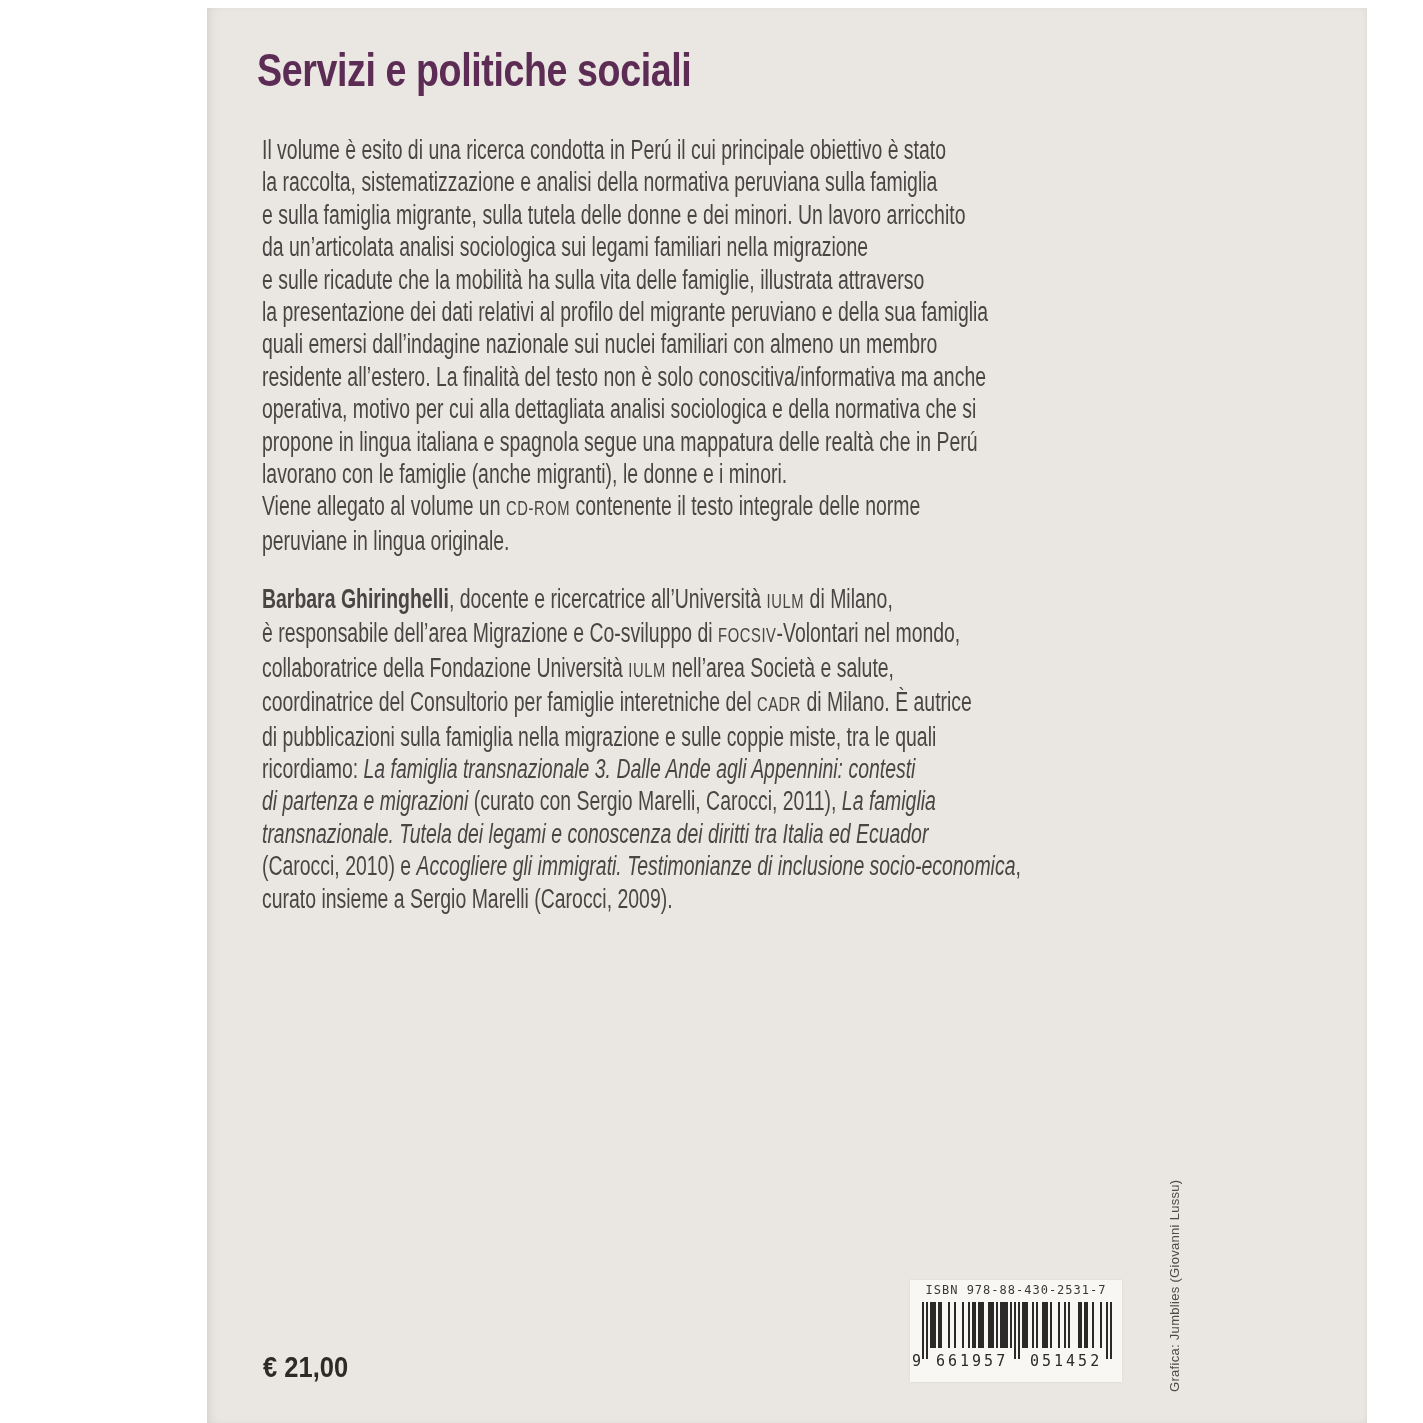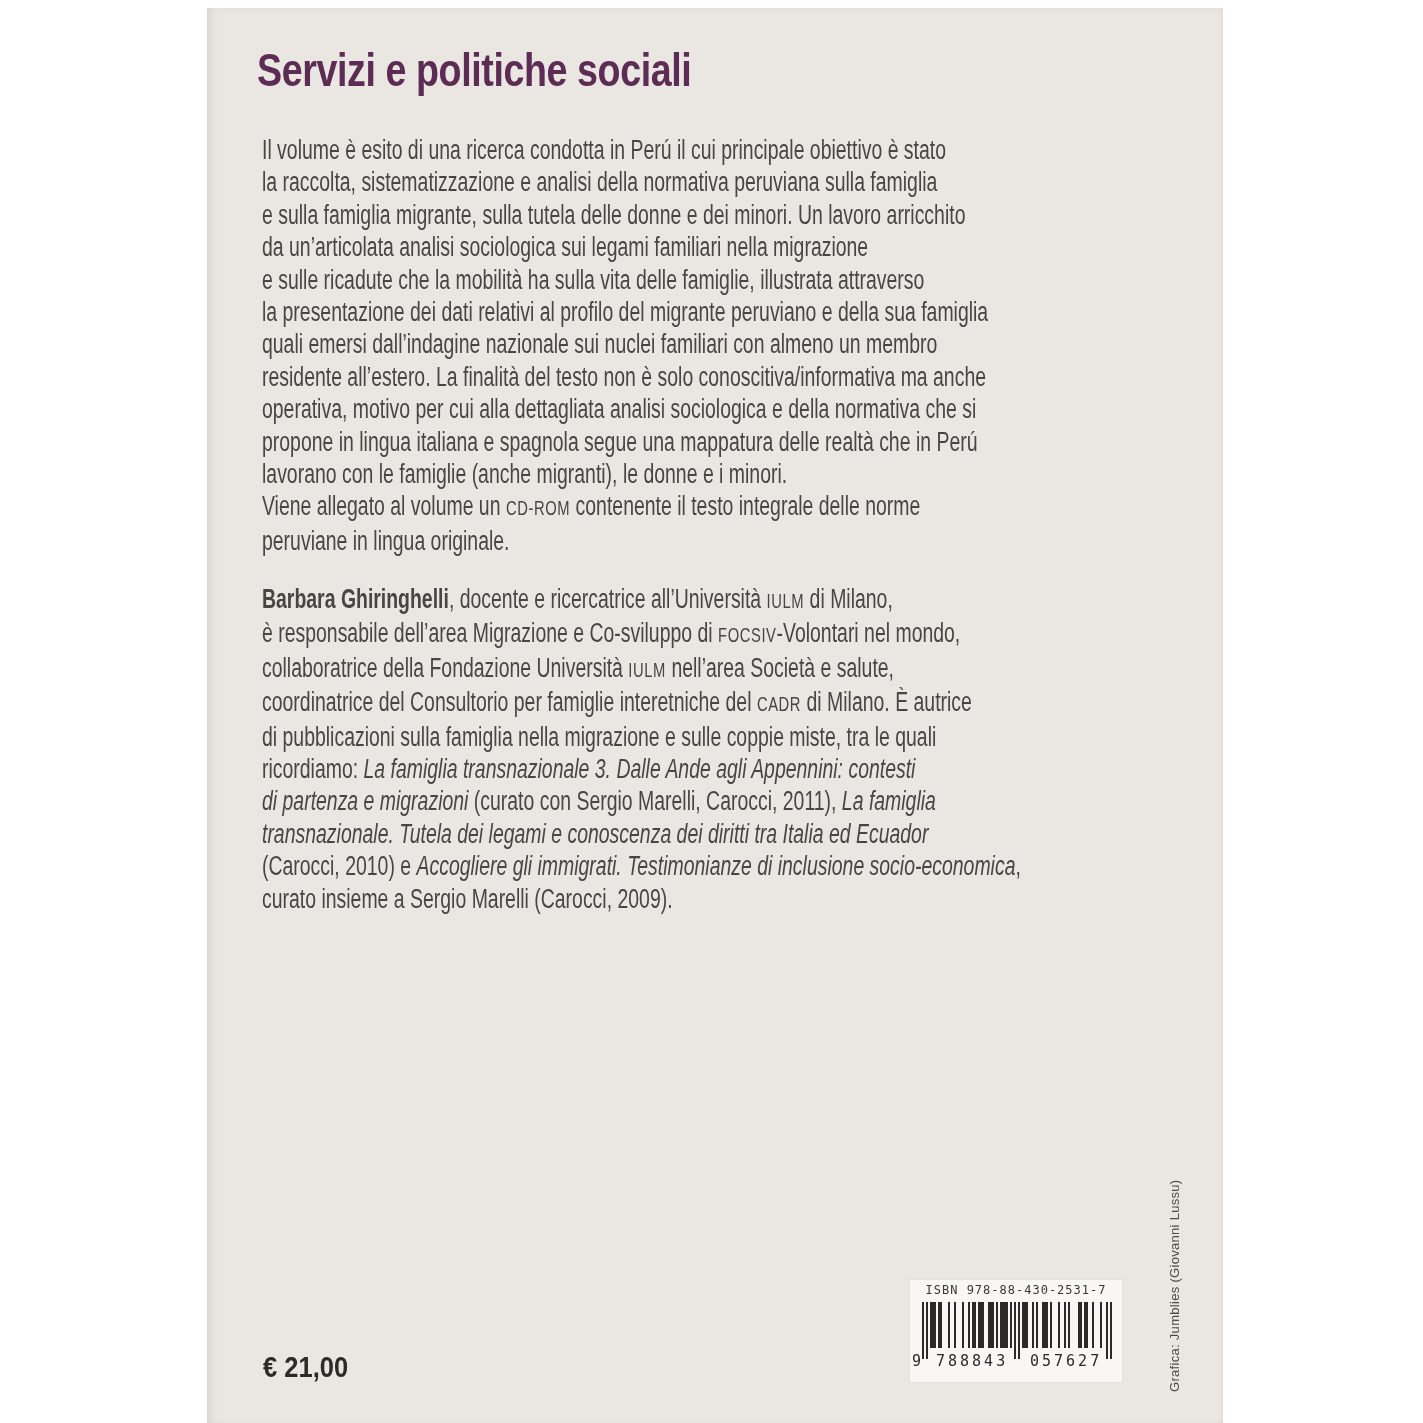--- a/index.html
+++ b/index.html
@@ -6,21 +6,21 @@
   body{
     width:1423px;height:1423px;
     background:#ffffff;
     position:relative;
     font-family:"Liberation Sans", sans-serif;
     overflow:hidden;
   }
   .cover{
     position:absolute;
     left:207px;top:8px;
-    width:1016px;height:1415px;
+    width:1160px;height:1415px;
     background:#eae7e2;
     box-shadow:inset 6px 0 14px -8px rgba(0,0,0,0.18), inset -4px 0 10px -7px rgba(0,0,0,0.12);
   }
   .title{
     position:absolute;
     left:50px;top:38px;
     font-size:47px;
     font-weight:bold;
     color:#5d2c55;
     line-height:1;
@@ -188,20 +188,20 @@
         <div class="bar" style="left: 158px;"></div>
         <div class="bar" style="left: 162px;"></div>
         <div class="bar" style="left: 164px;"></div>
         <div class="bar" style="left: 170px;"></div>
         <div class="bar" style="left: 178px;"></div>
         <div class="bar tall" style="left: 184px;"></div>
         <div class="bar tall" style="left: 188px;"></div>
       </div>
     <div class="digits">
       <span class="d0">9</span>
-      <span class="d1">788843</span>
-      <span class="d2">057627</span>
+      <span class="d1">661957</span>
+      <span class="d2">051452</span>
     </div>
   </div>
 
   <div class="credit">Grafica: Jumblies (Giovanni Lussu)</div>
 
 </div>
 
 </body></html>

